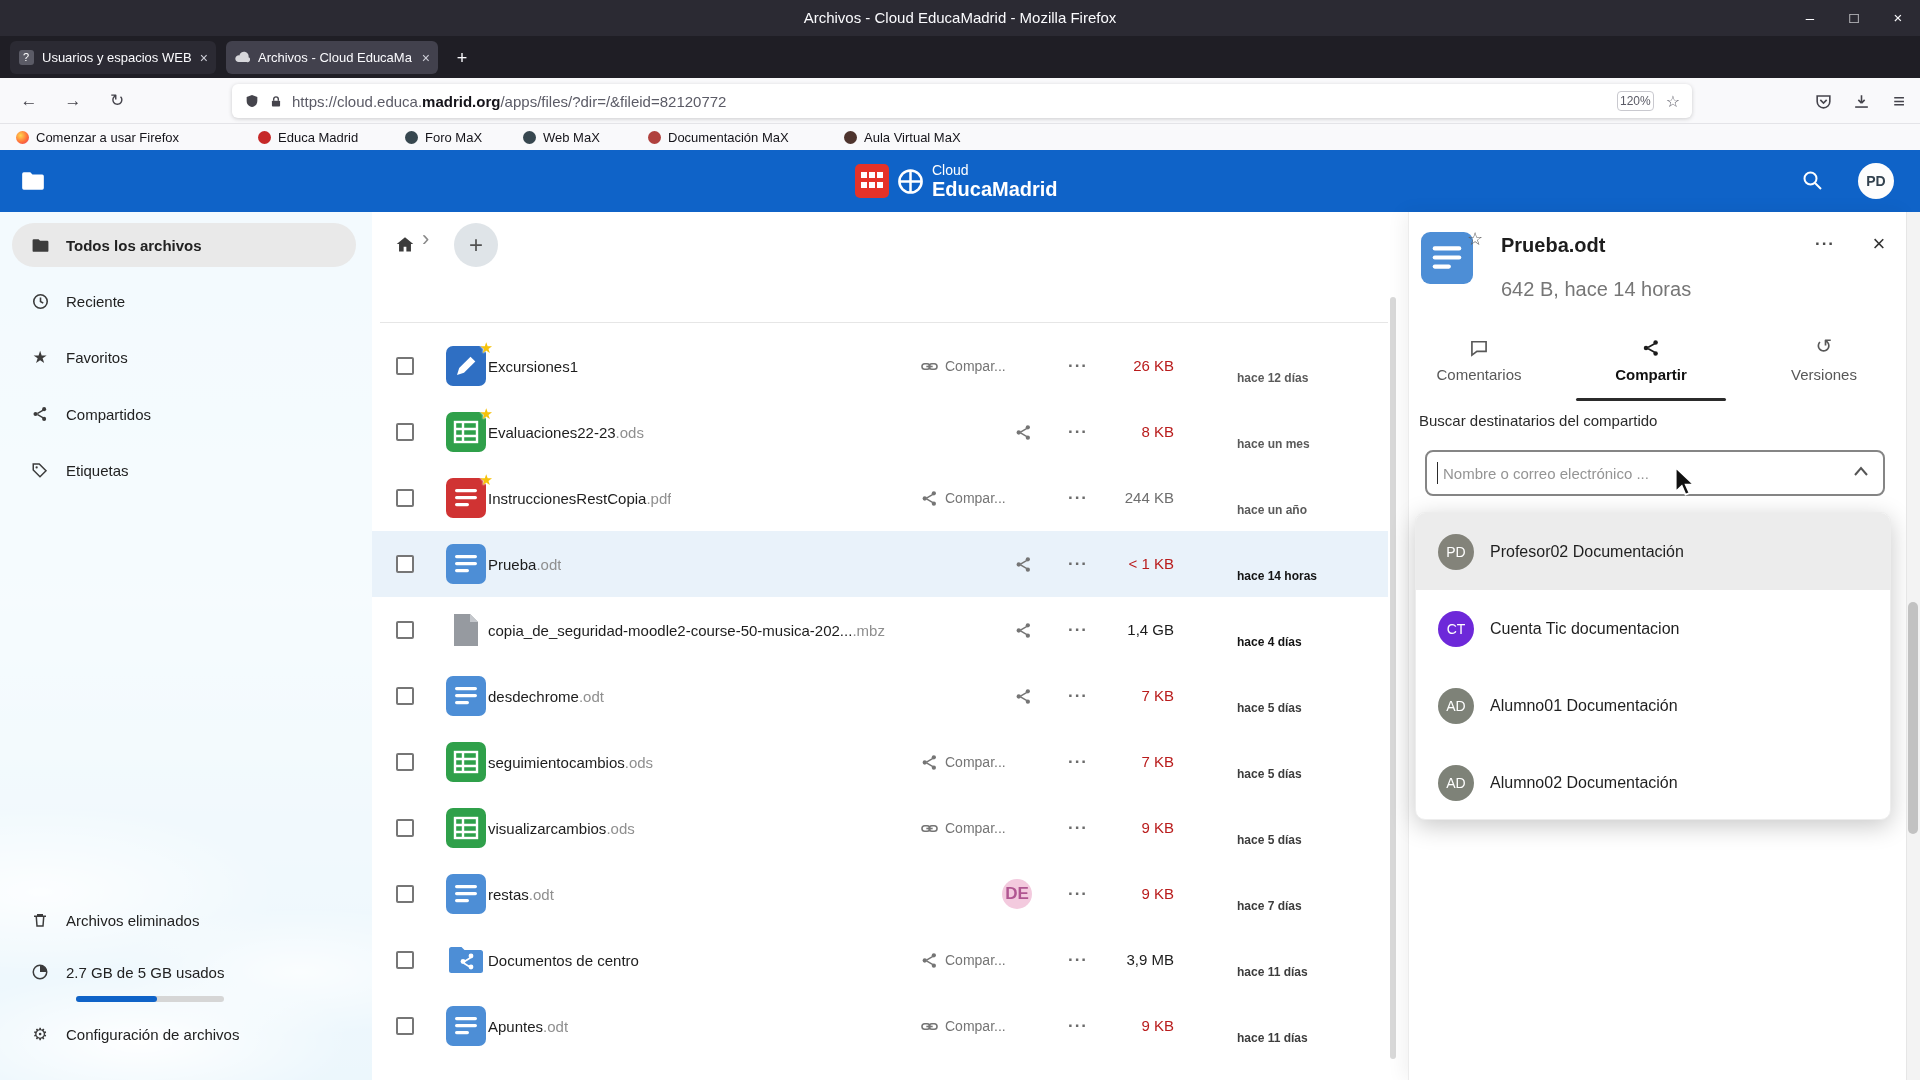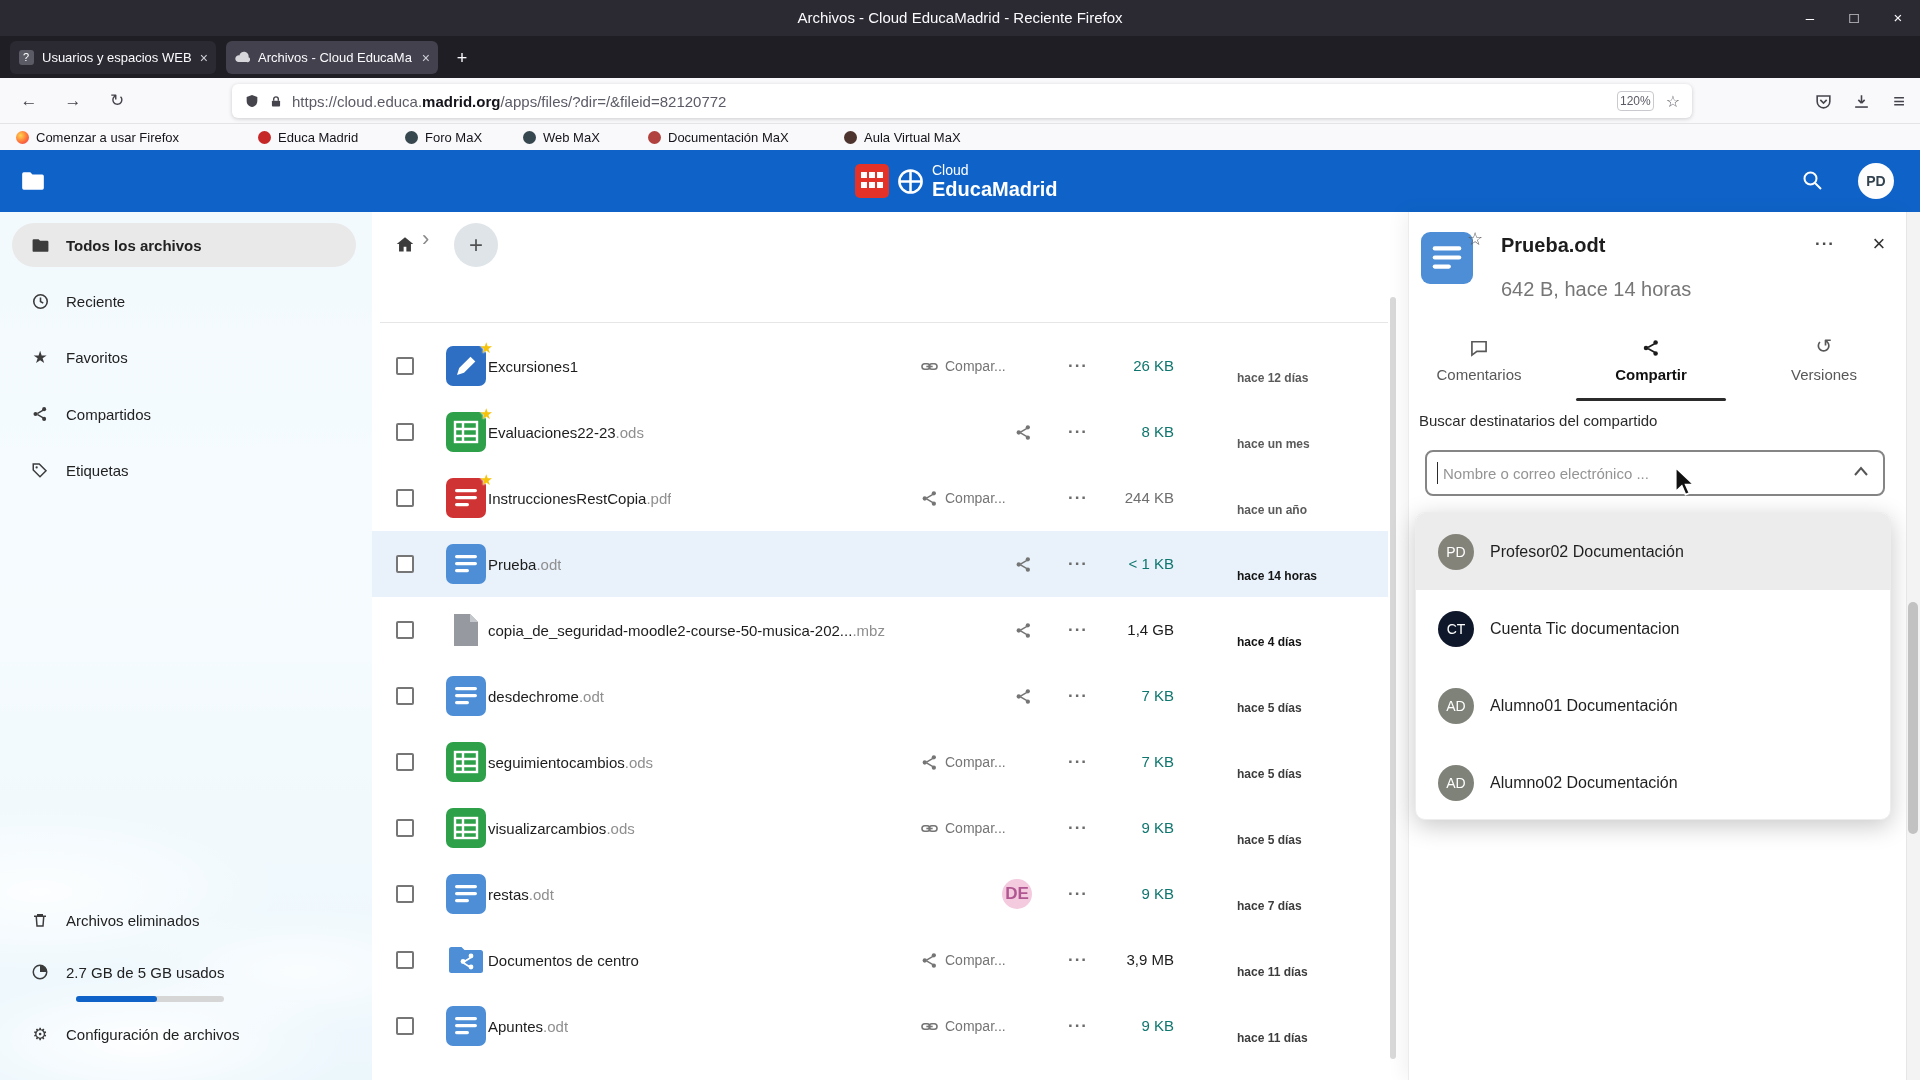--- a/index.html
+++ b/index.html
@@ -64,21 +64,21 @@
   .fname{position:absolute;left:116px;top:0;height:66px;display:flex;align-items:center;font-size:15px;color:#1d1d1d;max-width:420px;white-space:nowrap;overflow:hidden;}
   .fname .ext{color:#8f8f8f;}
   .sharecell{position:absolute;top:0;height:66px;display:flex;align-items:center;font-size:14px;color:#757575;}
   .sharecell .ssvg{width:19px;height:19px;margin-right:6px;}
   .share-label{left:548px;}
   .share-only{left:642px;}
   .deavatar{position:absolute;left:630px;top:18px;width:30px;height:30px;border-radius:50%;background:#f3cade;color:#b05691;font-size:17px;font-weight:bold;text-align:center;line-height:30px;}
   .factions{position:absolute;left:684px;top:0;width:44px;height:66px;line-height:66px;text-align:center;font-size:17px;font-weight:bold;color:#6b6b6b;letter-spacing:1px;}
   .fsize{position:absolute;right:214px;top:0;height:66px;line-height:66px;font-size:15px;text-align:right;}
   .fmod{position:absolute;left:865px;top:12px;height:66px;line-height:66px;font-size:12px;font-weight:bold;}
-  .t-light{color:#0f766e;text-align:right;} .t-mid{color:#6f6f6f;} .t-dark{color:#1c1c1c;}
+  .t-light{color:#b91c1c;text-align:right;} .t-mid{color:#6f6f6f;} .t-dark{color:#1c1c1c;}
   .m-light{color:#5a5a5a;} .m-mid{color:#3d3d3d;} .m-dark{color:#141414;}
   .listscroll{left:1018px;top:85px;width:6px;height:762px;border-radius:3px;background:#d9d9d9;}
   
   .panel{left:1408px;top:0;width:498px;height:868px;background:#fff;border-left:1px solid #ececec;box-shadow:-4px 0 18px rgba(0,0,0,.06);box-sizing:border-box;}
   .ptitle{left:92px;top:22px;font-size:20px;font-weight:bold;color:#1d1d1d;}
   .psub{left:92px;top:66px;font-size:20px;color:#767676;}
   .pstar{left:58px;top:16px;font-size:18px;color:#5f5f5f;}
   .pmenu{left:396px;top:14px;width:40px;height:36px;line-height:36px;text-align:center;font-size:17px;font-weight:bold;color:#4a4a4a;letter-spacing:1px;}
   .pclose{left:450px;top:14px;width:40px;height:36px;line-height:36px;text-align:center;font-size:22px;color:#333;}
   .ptab{top:118px;width:150px;height:66px;text-align:center;font-size:15px;color:#585858;}
@@ -88,33 +88,33 @@
   .ptabline{left:167px;top:186px;width:150px;height:3px;background:#2b2b2b;border-radius:2px;}
   .psearchlabel{left:10px;top:200px;font-size:15px;color:#2b2b2b;}
   .pinput{left:16px;top:238px;width:460px;height:46px;border:2px solid #858585;border-radius:8px;box-sizing:border-box;background:#fff;font-family:"Liberation Sans",sans-serif;font-size:15px;color:#333;padding:0 44px 0 16px;}
   .pinput::placeholder{color:#949494;}
   .pcaret{left:28px;top:250px;width:1px;height:22px;background:#2b2b2b;}
   .pchev{left:442px;top:250px;}
   .dropdown{left:6px;top:300px;width:476px;height:308px;background:#fff;border-radius:10px;border:1px solid #ededed;box-shadow:0 6px 24px rgba(0,0,0,.22);box-sizing:border-box;overflow:hidden;}
   .sugg{position:relative;height:77px;display:flex;align-items:center;padding-left:22px;box-sizing:border-box;font-size:16px;color:#1f1f1f;}
   .sugg.hover{background:#ececec;}
   .sgav{width:36px;height:36px;border-radius:50%;color:#fff;font-size:14px;text-align:center;line-height:36px;margin-right:16px;flex:0 0 auto;}
-  .av-pd{background:#83837a;} .av-ct{background:#0f172a;} .av-ad{background:#7e8278;}
+  .av-pd{background:#83837a;} .av-ct{background:#6d28d9;} .av-ad{background:#7e8278;}
   
   .pagescroll{left:1906px;top:0;width:14px;height:868px;background:#f3f3f3;border-left:1px solid #e6e6e6;box-sizing:border-box;}
   .pagethumb{left:1908px;top:390px;width:10px;height:232px;border-radius:5px;background:#c2c2c2;}
   .cursor{z-index:99;}
 </style>
 </head>
 <body>
 
 <div class="screen">
 
   <div class="abs titlebar">
-    <div class="abs title">Archivos - Cloud EducaMadrid - Reciente Firefox</div>
+    <div class="abs title">Archivos - Cloud EducaMadrid - Mozilla Firefox</div>
     <span class="abs winbtn" style="right:88px;">–</span>
     <span class="abs winbtn" style="right:44px;">□</span>
     <span class="abs winbtn" style="right:0;">×</span>
   </div>
 
   <div class="abs tabbar">
     <div class="abs tab inactive" style="left:10px;width:206px;">
       <span class="favicon">
           <span class="qmark">?</span>
         </span>

